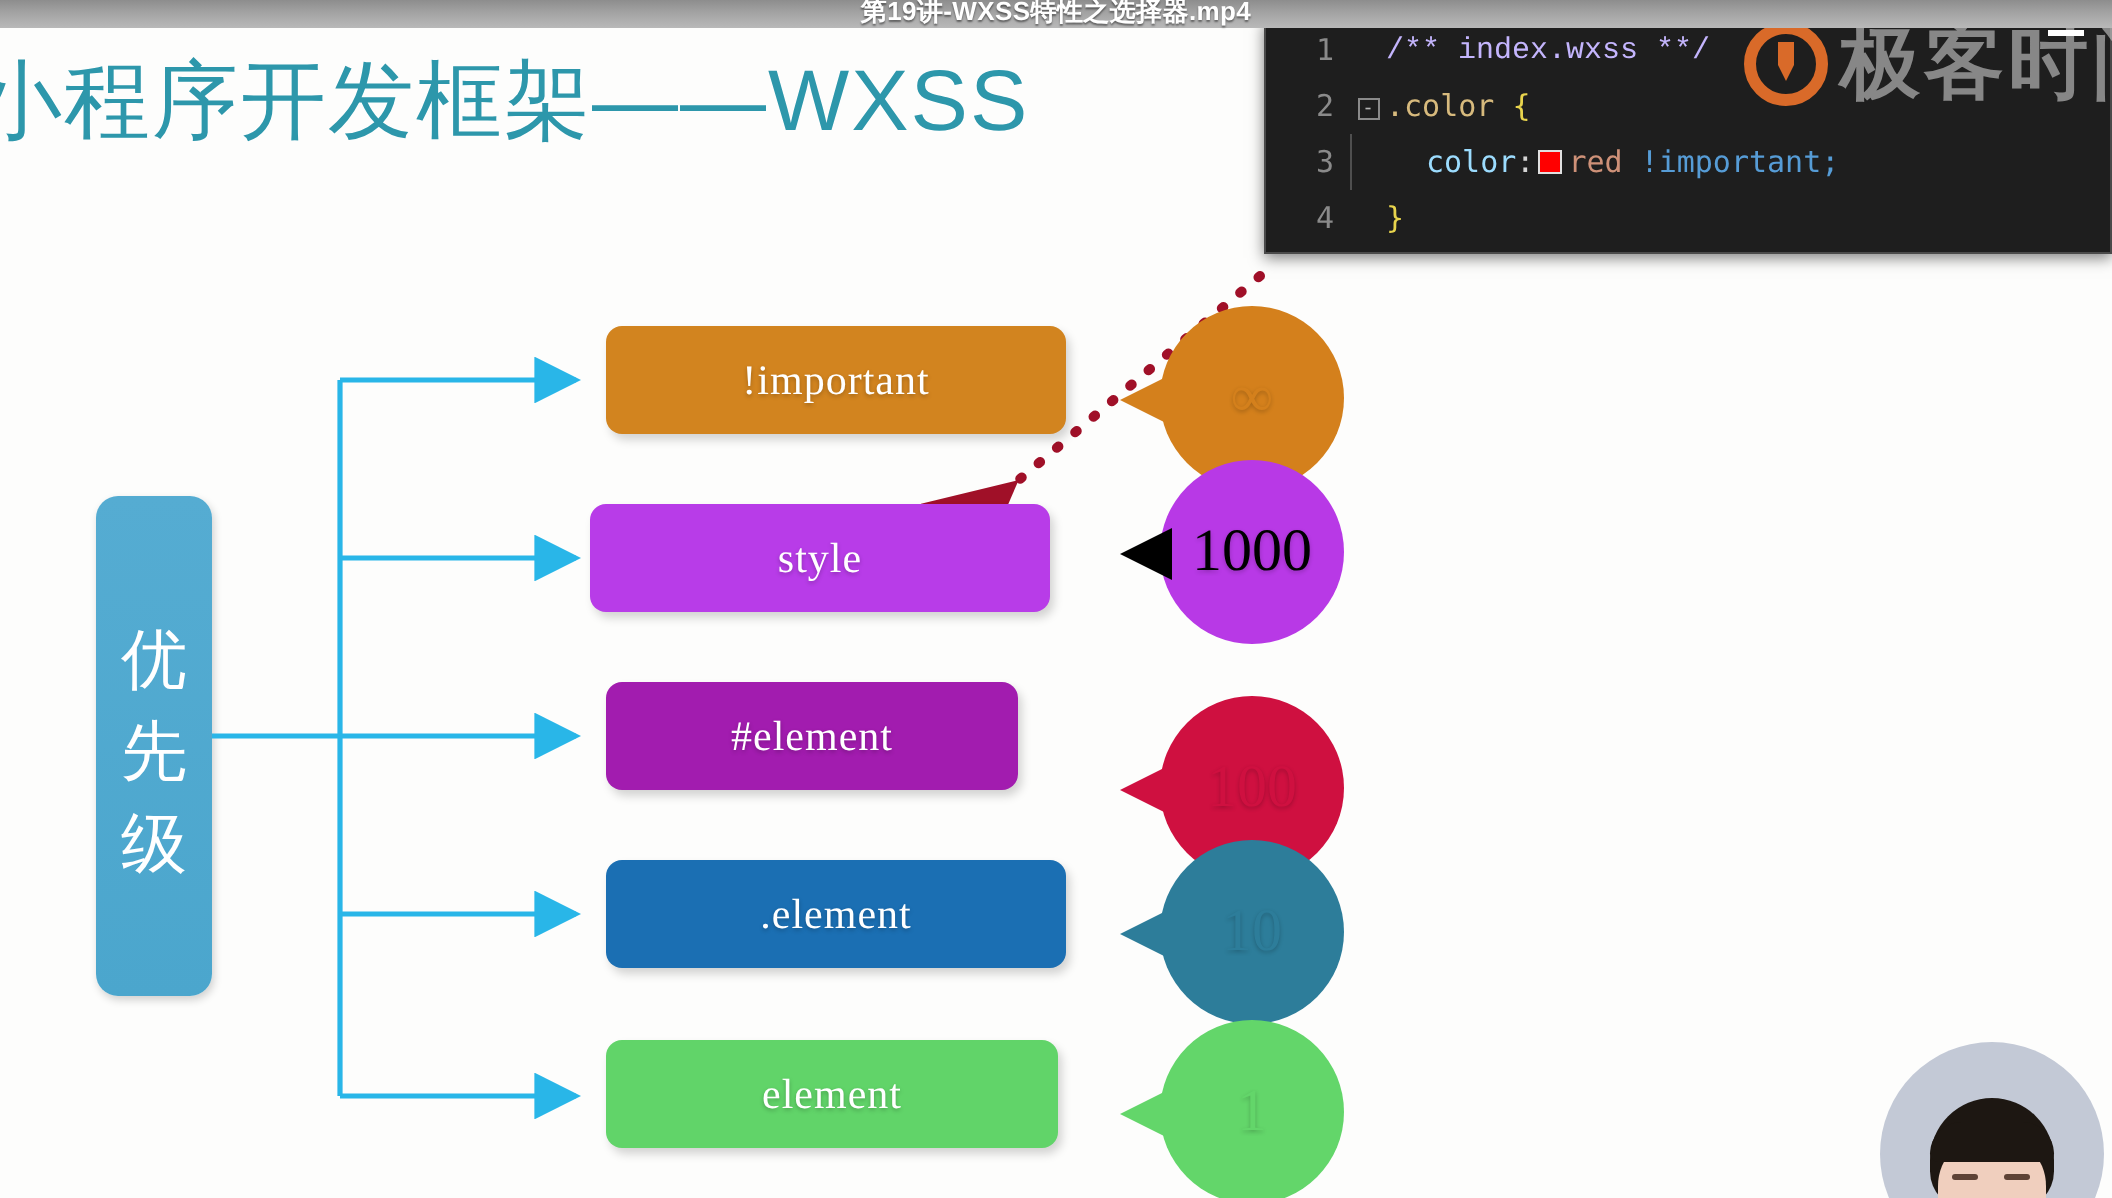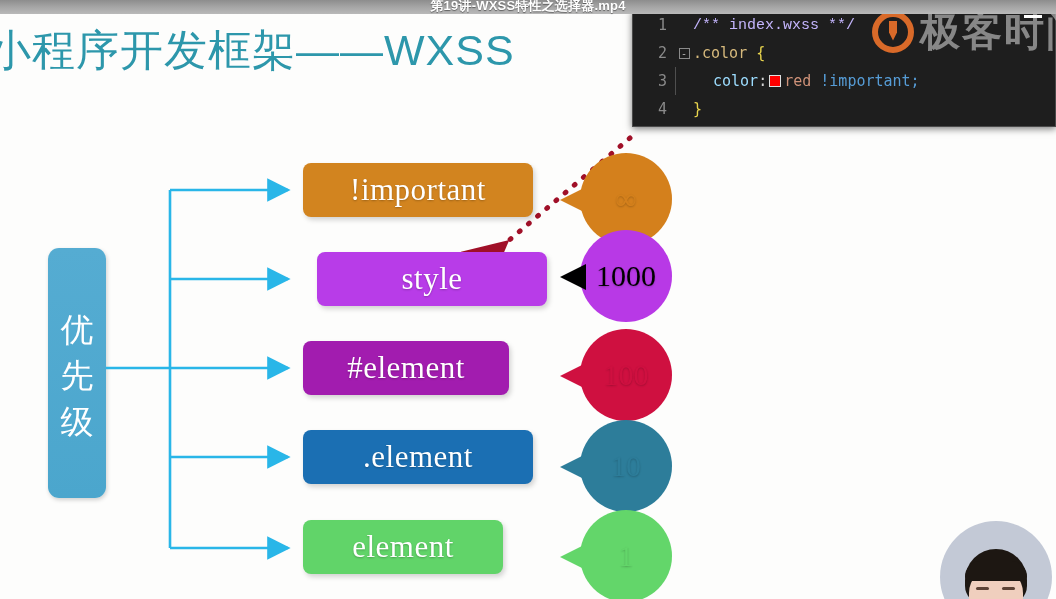--- a/index.html
+++ b/index.html
@@ -84,21 +84,21 @@
   }
   .sel-box {
     position: absolute;
     height: 54px;
     border-radius: 8px;
     display: flex;
     align-items: center;
     justify-content: center;
     color: #ffffff;
     font-family: "Liberation Serif", serif;
-    font-size: 31px;
+    font-size: 21px;
     letter-spacing: .5px;
     box-shadow: 2px 3px 5px rgba(0,0,0,.17);
     text-shadow: 0 1px 2px rgba(0,0,0,.25);
   }
   .bubble {
     position: absolute;
     width: 92px; height: 92px;
     border-radius: 50%;
     display: flex;
     align-items: center;
@@ -307,42 +307,42 @@
       <path d="M630,130 L494,245" stroke="#a01028" stroke-width="5" fill="none" stroke-linecap="round" stroke-dasharray="1 11" marker-end="url(#arrowRed)"></path>
     </svg>
 
     <div class="sel-box" style="left:303px; top:155px; width:230px; background:#d2841f;">
       <span>!important</span>
     </div>
     <div class="bubble" style="left:580px; top:145px; color:#d4801c; background:#d4801c;">
       <span class="bubble-val">∞</span>
     </div>
 
-    <div class="sel-box" style="left:317px; top:244px; width:230px; background:#b83ce8;">
+    <div class="sel-box" style="left:295px; top:244px; width:230px; background:#b83ce8;">
       <span>style</span>
     </div>
     <div class="bubble" style="left:580px; top:222px; color:#000000; background:#b839e6;">
       <span class="bubble-val">1000</span>
     </div>
 
     <div class="sel-box" style="left:303px; top:333px; width:206px; background:#a21caf;">
       <span>#element</span>
     </div>
-    <div class="bubble" style="left:580px; top:321px; color:#cf1040; background:#cf1040;">
+    <div class="bubble" style="left:580px; top:340px; color:#cf1040; background:#cf1040;">
       <span class="bubble-val">100</span>
     </div>
 
     <div class="sel-box" style="left:303px; top:422px; width:230px; background:#1b6fb3;">
       <span>.element</span>
     </div>
     <div class="bubble" style="left:580px; top:412px; color:#2d7d9a; background:#2d7d9a;">
       <span class="bubble-val">10</span>
     </div>
 
-    <div class="sel-box" style="left:303px; top:512px; width:200px; background:#61d469;">
+    <div class="sel-box" style="left:303px; top:512px; width:226px; background:#61d469;">
       <span>element</span>
     </div>
     <div class="bubble" style="left:580px; top:502px; color:#63d66a; background:#63d66a;">
       <span class="bubble-val">1</span>
     </div>
 
   </div>
 
   <div class="code-panel">
 

